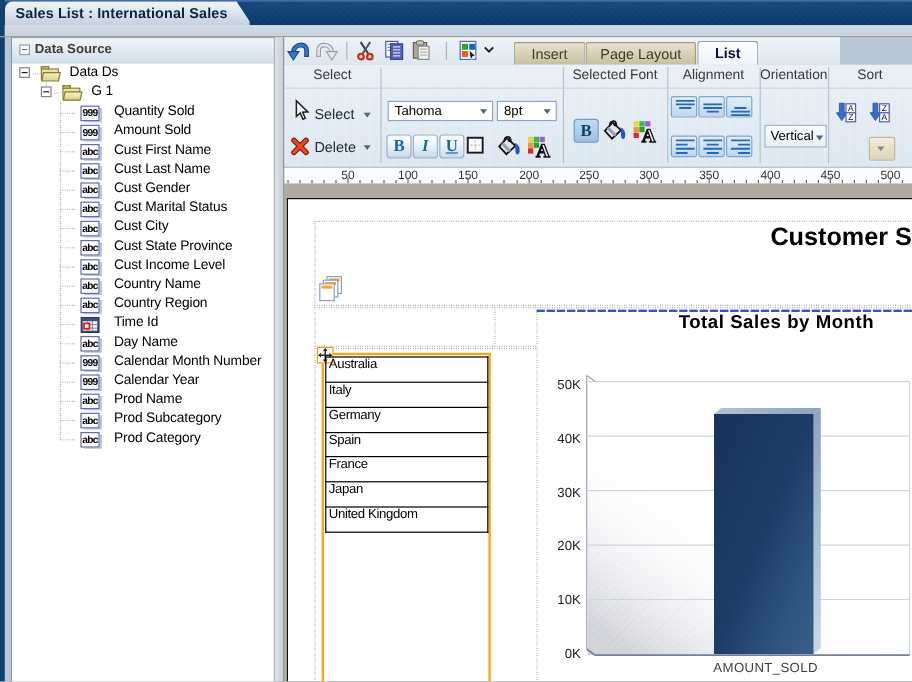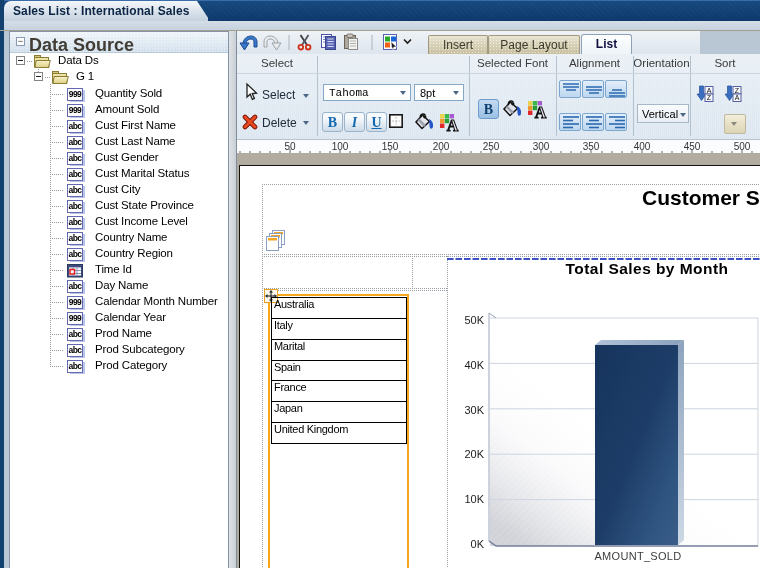--- a/index.html
+++ b/index.html
@@ -16,21 +16,21 @@
 
 <div class="abs" style="left:4px;top:1px;width:204px;height:29px;background:linear-gradient(to bottom,#f3f7fa,#c3d0de 70%,#ccd7e3);border-top-left-radius:7px;clip-path:polygon(0 0,193px 0,212px 100%,0 100%);"></div>
 <div class="abs" style="left:13px;top:4px;font-size:12px;font-weight:bold;color:#0b2444;letter-spacing:0.1px;">Sales List : International Sales</div>
 
 <div class="abs" style="left:4px;top:21px;width:756px;height:9px;background:linear-gradient(to bottom,#d4dde7,#c6d2df);"></div>
 <div class="abs" style="left:0;top:30px;width:760px;height:1px;background:#a49f8e;"></div>
 
 <div class="abs" style="left:9px;top:31px;width:220px;height:537px;background:#fff;border:1px solid #8494a6;border-bottom:none;">
   <div style="height:21px;background-image:radial-gradient(rgba(255,255,255,0.5) 22%,transparent 25%),linear-gradient(to bottom,#f0f6fa,#d2e0ed);background-size:3px 3px,100% 100%;border-bottom:1px solid #b9c8d6;position:relative;">
     <span style="position:absolute;left:6px;top:5px;width:9px;height:9px;background:#fff;border:1px solid #8a9ab0;font-size:9px;line-height:7px;text-align:center;color:#333;">−</span>
-    <span style="position:absolute;left:19px;top:3px;font-size:18px;font-weight:bold;color:#413d34;">Data Source</span>
+    <span style="position:absolute;left:19px;top:3px;font-size:11px;font-weight:bold;color:#413d34;">Data Source</span>
   </div>
   <div id="tree" style="position:relative;height:515px;background:#fff;">
     <div class="pm" style="left:6px;top:3px;"></div>
     <div class="doth" style="left:17px;top:8px;width:6px;"></div>
     <div class="folder" style="left:24px;top:2px;">
         <div style="position:absolute;left:0;top:0;width:7px;height:3px;background:#d6c878;border:1px solid #8a7c34;border-bottom:none;"></div>
         <div style="position:absolute;left:0;top:2px;width:15px;height:10px;background:linear-gradient(to bottom,#efe6ac,#d8c97e);border:1px solid #8a7c34;"></div>
         <div style="position:absolute;left:1px;top:5px;width:15px;height:8px;background:linear-gradient(to bottom,#f6efc4,#e0d28a);border:1px solid #8a7c34;transform:skewX(-12deg);"></div>
       </div>
     <div class="trow" style="left:48px;top:1px;">Data Ds</div>
@@ -277,21 +277,21 @@
           <line x1="1" y1="1" x2="11" y2="11"></line>
           <line x1="11" y1="1" x2="1" y2="11"></line>
         </g>
     </g>
   </svg>
   <div style="position:absolute;left:25px;top:34px;font-size:12px;color:#202e3c;">Select</div>
   <div class="caret" style="left:66px;top:40px;"></div>
   <div style="position:absolute;left:25px;top:62px;font-size:12px;color:#202e3c;">Delete</div>
   <div class="caret" style="left:66px;top:67px;"></div>
 
-  <div class="combo" style="left:86px;top:30px;width:88px;height:17px;font-family:Liberation Mono, monospace;">
+  <div class="combo" style="left:86px;top:30px;width:88px;height:17px;">
       <span class="ct">Tahoma</span>
       <span class="caret" style="right:4px;top:6px;"></span>
     </div>
   <div class="combo" style="left:177px;top:30px;width:50px;height:17px;">
       <span class="ct">8pt</span>
       <span class="caret" style="right:4px;top:6px;"></span>
     </div>
   <div class="btn" style="left:85px;top:58px;font-weight:bold;font-size:14px;line-height:19px;color:#1468b0;">B</div>
   <div class="btn" style="left:107px;top:58px;font-style:italic;font-size:14px;line-height:19px;color:#1468b0;font-weight:bold;">I</div>
   <div class="btn" style="left:129px;top:58px;font-size:14px;line-height:19px;color:#1468b0;text-decoration:underline;font-weight:bold;">U</div>
@@ -542,21 +542,21 @@
 
   <table style="position:absolute;left:34px;top:144px;width:136px;border-collapse:collapse;font-size:11px;color:#000;letter-spacing:-0.3px;">
     <tbody>
         <tr style="height:20.85px;">
           <td style="border:1px solid #000;padding:0 0 0 2px;vertical-align:top;">Australia</td>
         </tr>
     <tr style="height:20.85px;">
           <td style="border:1px solid #000;padding:0 0 0 2px;vertical-align:top;">Italy</td>
         </tr>
     <tr style="height:20.85px;">
-          <td style="border:1px solid #000;padding:0 0 0 2px;vertical-align:top;">Marital</td>
+          <td style="border:1px solid #000;padding:0 0 0 2px;vertical-align:top;">Germany</td>
         </tr>
     <tr style="height:20.85px;">
           <td style="border:1px solid #000;padding:0 0 0 2px;vertical-align:top;">Spain</td>
         </tr>
     <tr style="height:20.85px;">
           <td style="border:1px solid #000;padding:0 0 0 2px;vertical-align:top;">France</td>
         </tr>
     <tr style="height:20.85px;">
           <td style="border:1px solid #000;padding:0 0 0 2px;vertical-align:top;">Japan</td>
         </tr>

